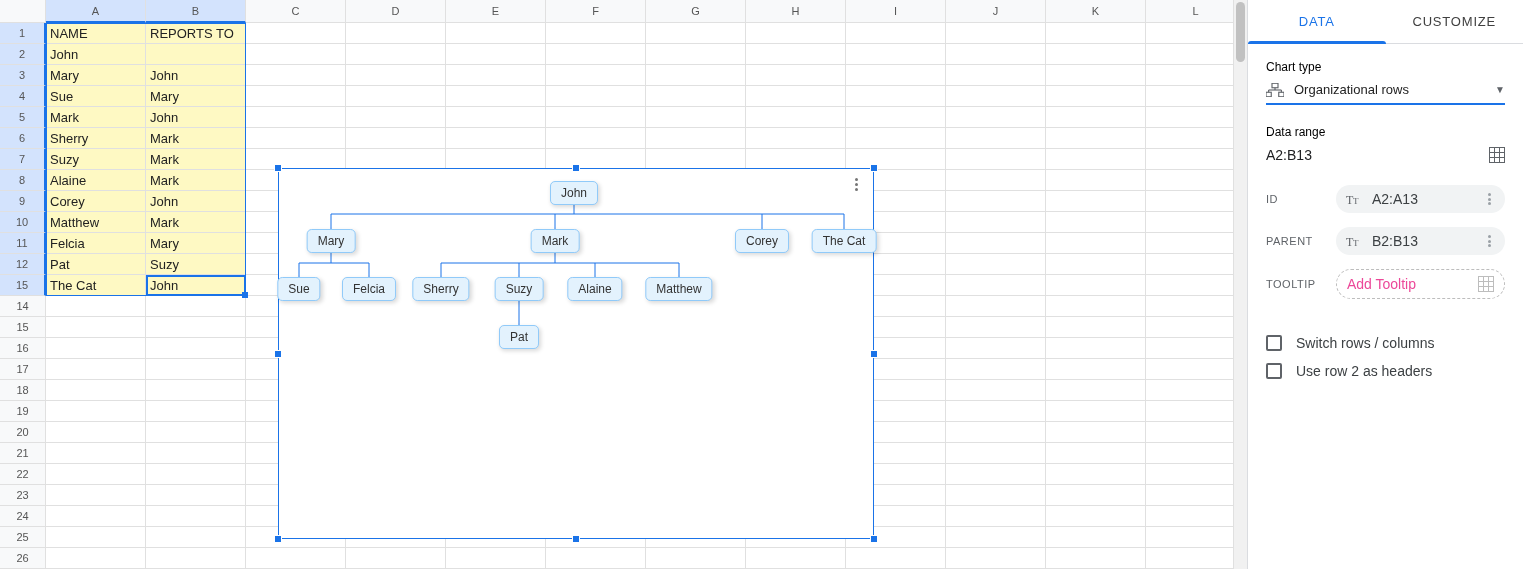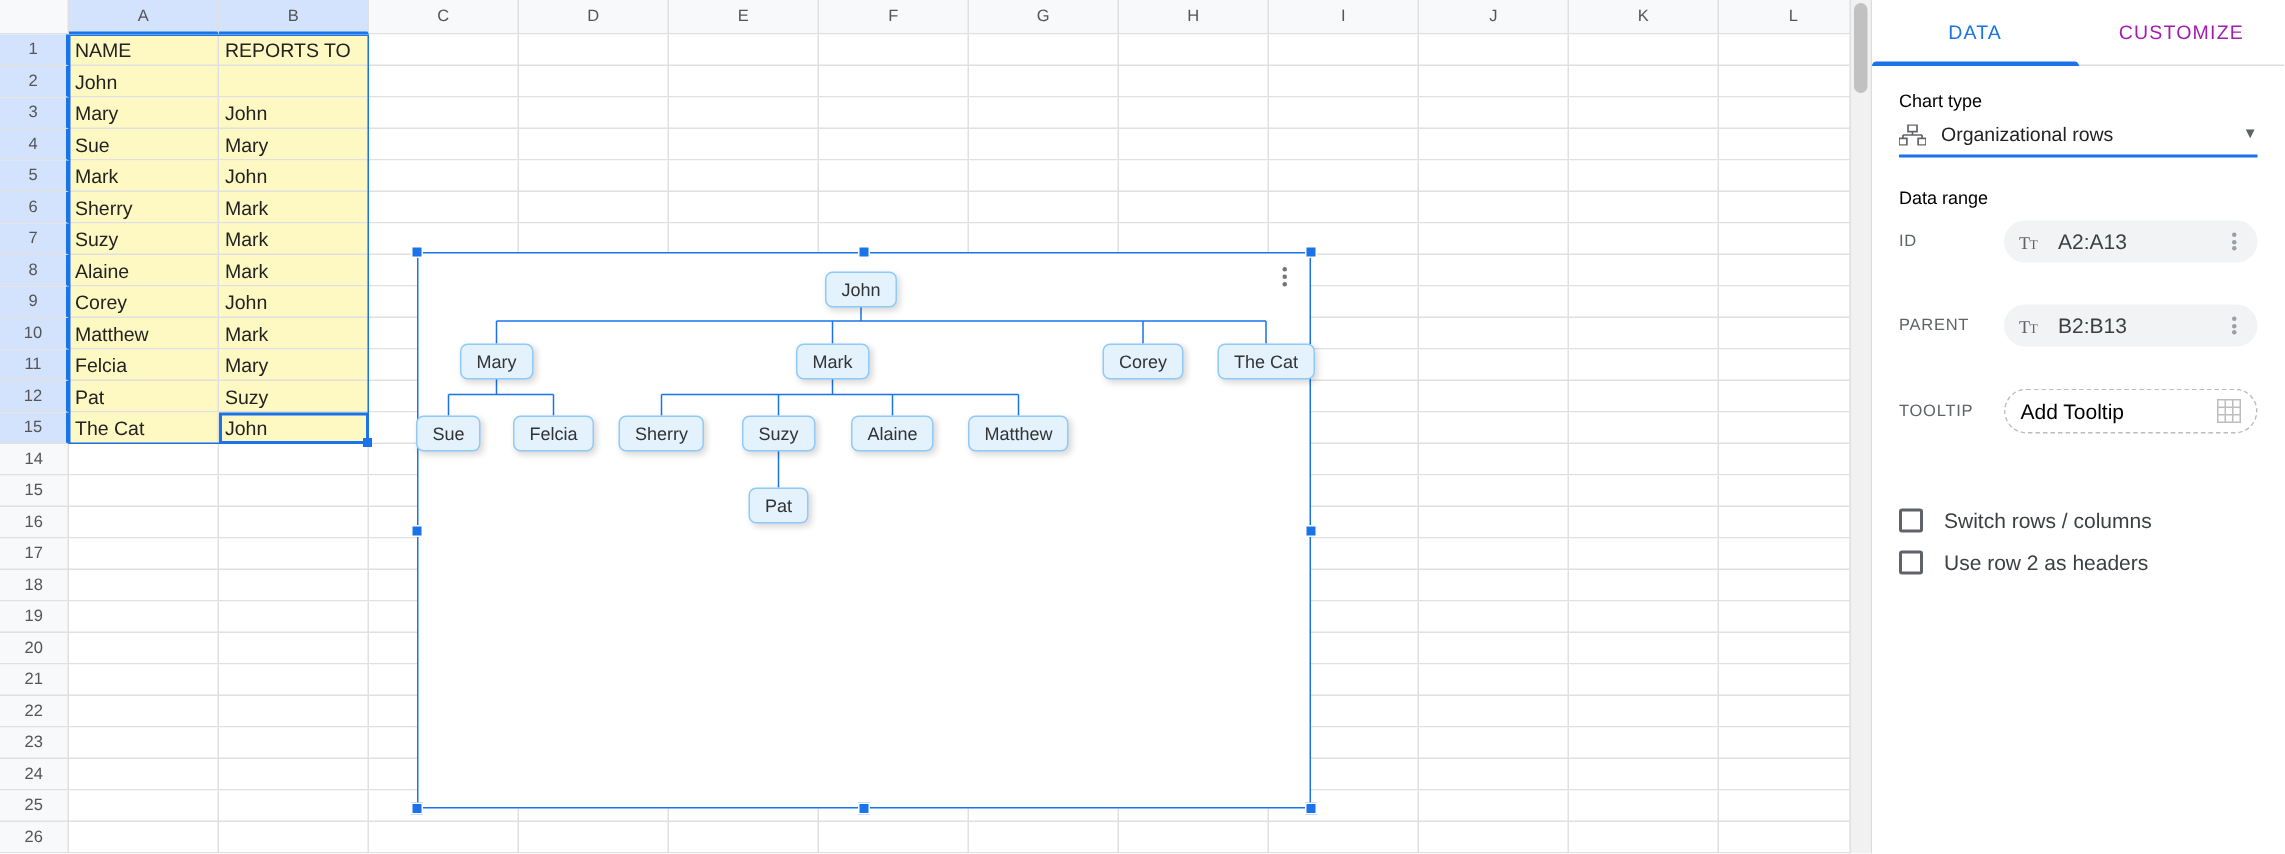--- a/index.html
+++ b/index.html
@@ -36,37 +36,37 @@
   .org { position: relative; width: 100%; height: 100%; }
   .node { position: absolute; background: #e3f2fd; border: 1px solid #90caf9; border-radius: 5px; padding: 4px 10px; font-size: 12px; color: #333; white-space: nowrap; box-shadow: 2px 2px 4px rgba(0,0,0,0.15); transform: translateX(-50%); }
   .org svg { position: absolute; inset: 0; width: 100%; height: 100%; }
   .org line { stroke: #1a73e8; stroke-width: 1; }
 
   .scroll-track { position: absolute; right: 0; top: 0; bottom: 0; width: 14px; background: #f1f1f1; border-left: 1px solid #e0e0e0; }
   .scroll-thumb { position: absolute; left: 2px; right: 2px; top: 2px; height: 60px; background: #c1c1c1; border-radius: 5px; }
 
   .side { width: 276px; border-left: 1px solid #dadce0; background: #fff; padding: 0; overflow: hidden; }
   .tabs { display: flex; height: 44px; border-bottom: 1px solid #dadce0; }
-  .tab { flex: 1; display: flex; align-items: center; justify-content: center; font-size: 13px; letter-spacing: 0.8px; color: #a21caf; cursor: pointer; position: relative; }
+  .tab { flex: 1; display: flex; align-items: center; justify-content: center; font-size: 13px; letter-spacing: 0.8px; color: #404040; cursor: pointer; position: relative; }
   .tab.active { color: #1a73e8; }
   .tab.active::after { content: ""; position: absolute; left: 0; right: 0; bottom: -1px; height: 3px; background: #1a73e8; border-radius: 3px 3px 0 0; }
   .panel { padding: 16px 18px; }
   .lbl { font-size: 12px; color: #000000; margin-bottom: 8px; }
   .chart-type-row { display: flex; align-items: center; gap: 10px; border-bottom: 2px solid #1a73e8; padding-bottom: 6px; margin-bottom: 20px; cursor: pointer; }
   .chart-type-row .caret { margin-left: auto; color: #5f6368; font-size: 10px; }
   .ct-icon { width: 18px; height: 14px; }
   .dr-row { display: flex; align-items: center; justify-content: space-between; margin-bottom: 22px; }
   .dr-val { font-size: 14px; color: #202124; }
   .grid-icon { width: 16px; height: 16px; color: #5f6368; }
-  .field-row { display: flex; align-items: center; gap: 12px; margin-bottom: 28px; }
+  .field-row { display: flex; align-items: center; gap: 12px; margin-bottom: 14px; }
   .field-key { width: 58px; font-size: 11px; color: #5f6368; letter-spacing: 0.5px; }
   .pill { flex: 1; display: flex; align-items: center; gap: 10px; background: #f1f3f4; border-radius: 18px; padding: 6px 10px; font-size: 14px; color: #3c4043; position: relative; }
   .pill .more { margin-left: auto; color: #5f6368; display: flex; flex-direction: column; gap: 1.5px; align-items: center; cursor: pointer; padding: 0 4px;}
   .pill .more span { width: 3px; height: 3px; background: #9aa0a6; border-radius: 50%; }
-  .pill.dashed { background: #fff; border: 1px dashed #bdbdbd; color: #000000; text-align: center; }
+  .pill.dashed { background: #fff; border: 1px dashed #bdbdbd; color: #ec4899; text-align: center; }
   .tt-icon { width: 16px; height: 12px; }
   .chk-row { display: flex; align-items: center; gap: 14px; font-size: 14px; color: #3c4043; margin-bottom: 12px; cursor: pointer; }
   .chk { width: 16px; height: 16px; border: 2px solid #5f6368; border-radius: 2px; }
   .sep { height: 22px; }
 </style>
 </head>
 <body>
 
 <div class="app">
   <div class="sheet-area">
@@ -560,20 +560,30 @@
           <line x1="12" y1="6" x2="12" y2="9" stroke="#5f6368" stroke-width="1.5"></line>
           <line x1="3.5" y1="9" x2="20.5" y2="9" stroke="#5f6368" stroke-width="1.5"></line>
           <line x1="3.5" y1="9" x2="3.5" y2="12" stroke="#5f6368" stroke-width="1.5"></line>
           <line x1="20.5" y1="9" x2="20.5" y2="12" stroke="#5f6368" stroke-width="1.5"></line>
         </svg>
         <span>Organizational rows</span>
         <span class="caret">▼</span>
       </div>
 
       <div class="lbl">Data range</div>
+      <div class="dr-row">
+        <span class="dr-val">A2:B13</span>
+        <svg class="grid-icon" viewBox="0 0 16 16">
+          <rect x="0.5" y="0.5" width="15" height="15" fill="none" stroke="#5f6368"></rect>
+          <line x1="0" y1="5.5" x2="16" y2="5.5" stroke="#5f6368"></line>
+          <line x1="0" y1="10.5" x2="16" y2="10.5" stroke="#5f6368"></line>
+          <line x1="5.5" y1="0" x2="5.5" y2="16" stroke="#5f6368"></line>
+          <line x1="10.5" y1="0" x2="10.5" y2="16" stroke="#5f6368"></line>
+        </svg>
+      </div>
 
       <div class="field-row">
         <div class="field-key">ID</div>
         <div class="pill">
           <svg class="tt-icon" viewBox="0 0 16 12">
               <text x="0" y="11" font-size="12" fill="#5f6368" font-family="serif">T</text>
               <text x="7" y="11" font-size="9" fill="#5f6368" font-family="serif">T</text>
             </svg>
           <span>A2:A13</span>
           <div class="more">

